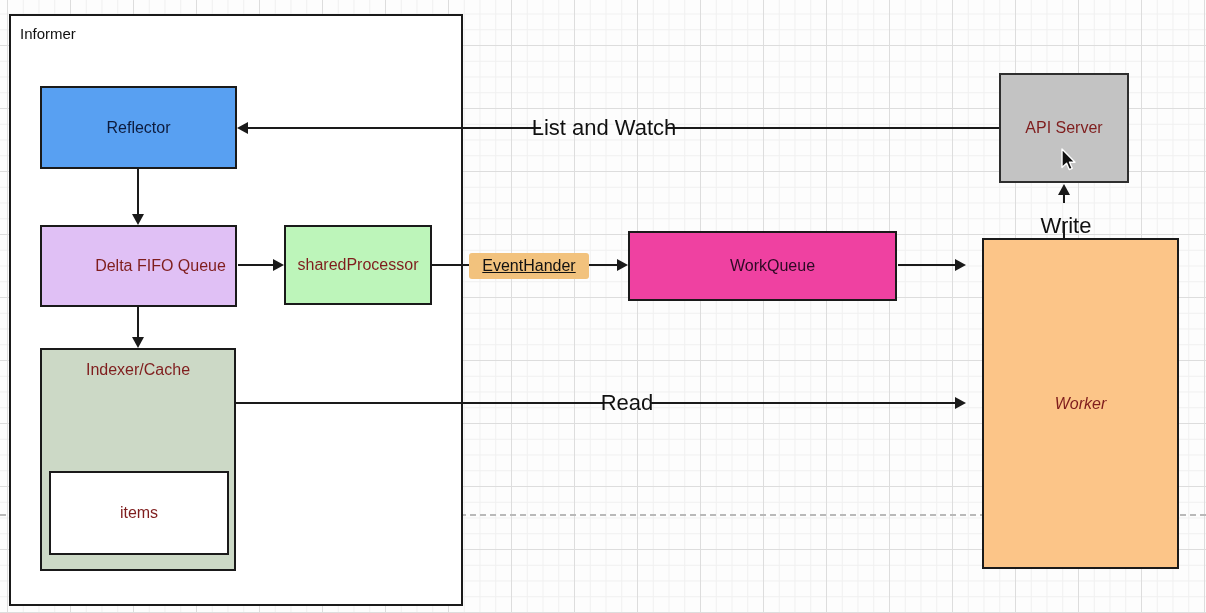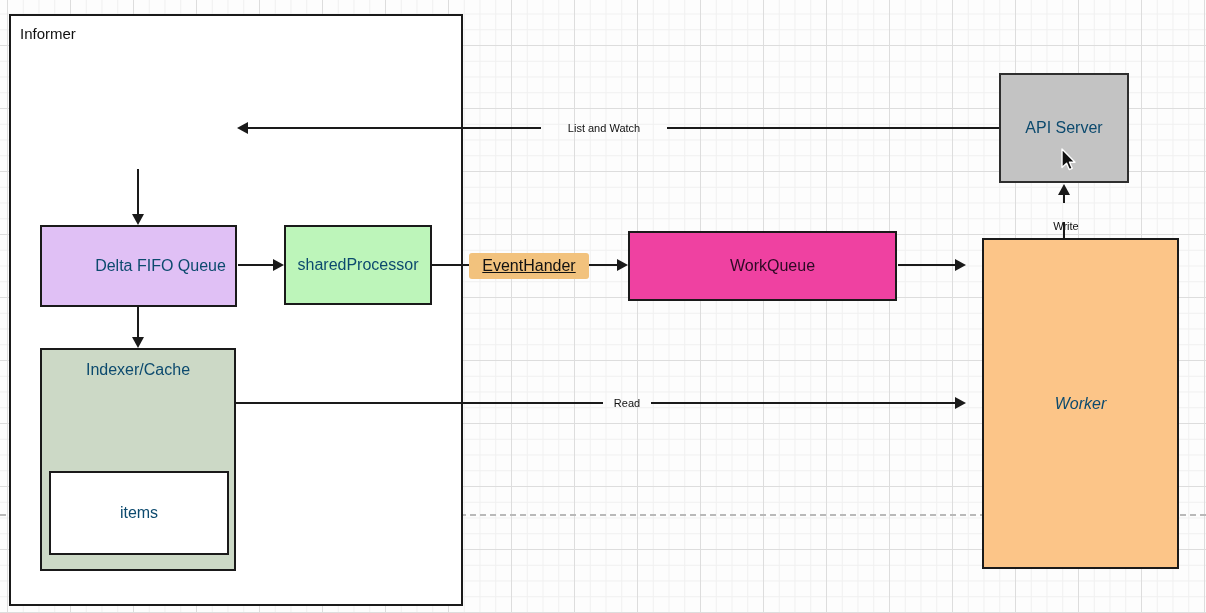--- a/index.html
+++ b/index.html
@@ -15,21 +15,21 @@
       linear-gradient(to right,#f0f0f0 1px,transparent 1px),
       linear-gradient(to bottom,#f0f0f0 1px,transparent 1px);
     background-size:63px 63px,63px 63px,15.75px 15.75px,15.75px 15.75px;
     background-position:7px 45px,7px 45px,7px 45px,7px 45px;
   }
   .abs{position:absolute;box-sizing:border-box;}
   .node{
     position:absolute;box-sizing:border-box;
     border:2px solid #1a1a1a;
     display:flex;align-items:center;justify-content:center;
-    font-size:16px;color:#0c4a6e;
+    font-size:16px;color:#7f1d1d;
   }
   .dashed-sep{
     position:absolute;left:0;top:514;width:1206px;height:0;
     border-top:2px dashed #b9b9b9;
   }
   
   .informer{
     position:absolute;left:9px;top:14px;width:454px;height:592px;
     box-sizing:border-box;border:2px solid #1a1a1a;background:#ffffff;
   }
@@ -48,41 +48,44 @@
   
   .hline{position:absolute;height:2px;background:#1a1a1a;}
   .vline{position:absolute;width:2px;background:#1a1a1a;}
   .arr{position:absolute;width:0;height:0;}
   .arr-r{border-left:11px solid #1a1a1a;border-top:6px solid transparent;border-bottom:6px solid transparent;}
   .arr-l{border-right:11px solid #1a1a1a;border-top:6px solid transparent;border-bottom:6px solid transparent;}
   .arr-d{border-top:11px solid #1a1a1a;border-left:6px solid transparent;border-right:6px solid transparent;}
   .arr-u{border-bottom:11px solid #1a1a1a;border-left:6px solid transparent;border-right:6px solid transparent;}
   .edge-label{
     position:absolute;transform:translateX(-50%);
-    font-size:11px;color:#111;white-space:nowrap;line-height:20px;
+    font-size:22px;color:#111;white-space:nowrap;line-height:20px;
   }
   .chip{
     position:absolute;left:469px;top:253px;width:120px;height:26px;
     background:#f2c27d;border-radius:3px;
     display:flex;align-items:center;justify-content:center;
     font-size:16px;color:#111;text-decoration:underline;
   }
   .cursor{position:absolute;left:1056px;top:147px;}
 </style>
 </head>
 <body>
 
 <div class="canvas">
 
   <div class="dashed-sep abs" style="top:514px;"></div>
 
   <div class="informer">
     <div class="informer-label">Informer</div>
   </div>
 
+  <div class="node reflector">
+    <span>Reflector</span>
+  </div>
 
   <div class="node delta">
     <span>Delta FIFO Queue</span>
   </div>
 
   <div class="node sharedp">
     <span>sharedProcessor</span>
   </div>
 
   <div class="node indexer">

